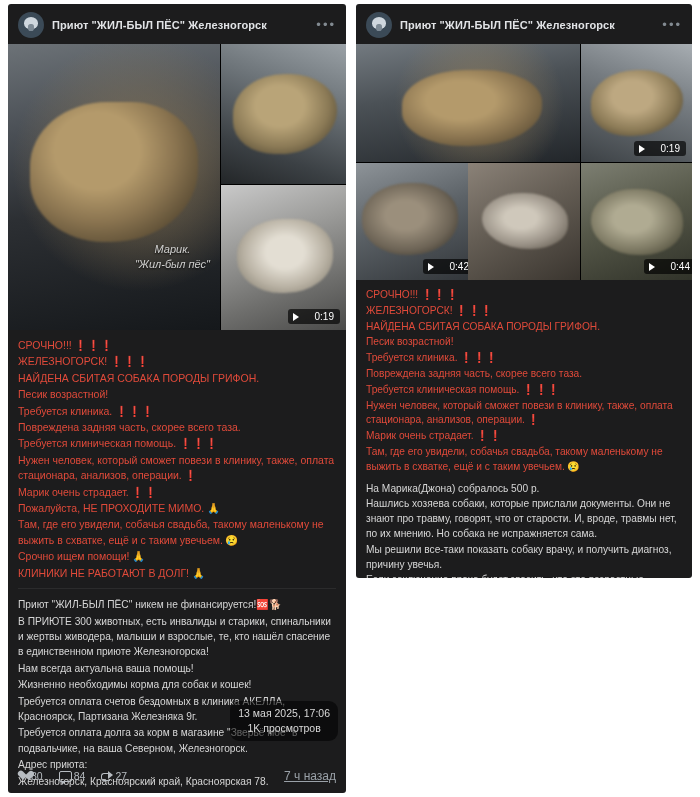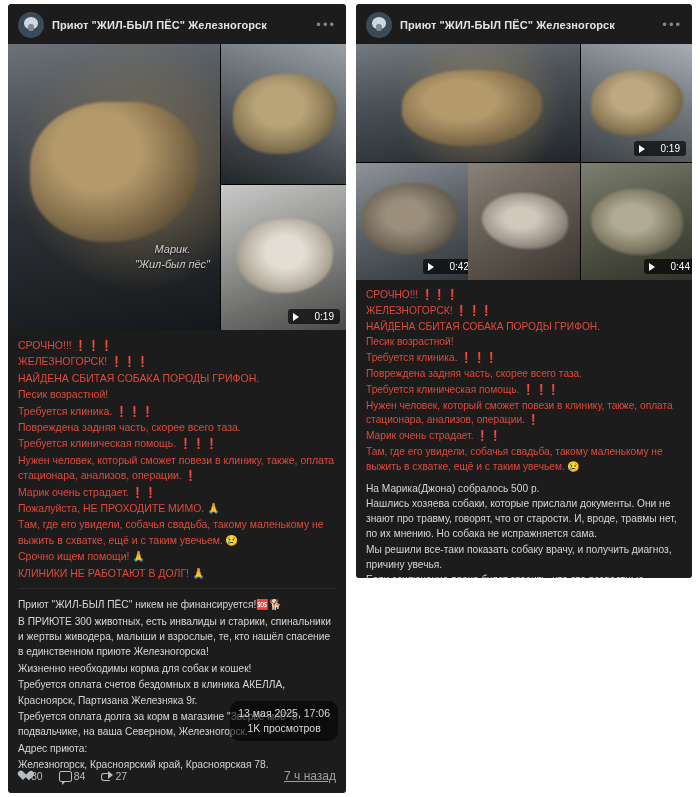--- a/index.html
+++ b/index.html
@@ -130,20 +130,21 @@
       <p class="red">Марик очень страдает. ❗❗</p>
       <p class="red">Пожалуйста, НЕ ПРОХОДИТЕ МИМО. 🙏</p>
       <p class="red">Там, где его увидели, собачья свадьба, такому маленькому не выжить в схватке, ещё и с таким увечьем. 😢</p>
       <p class="red">Срочно ищем помощи! 🙏</p>
       <p class="red">КЛИНИКИ НЕ РАБОТАЮТ В ДОЛГ! 🙏</p>
 
       <div class="sep"></div>
 
       <p class="small">Приют "ЖИЛ-БЫЛ ПЁС" никем не финансируется!🆘🐕</p>
       <p class="small">В ПРИЮТЕ 300 животных, есть инвалиды и старики, спинальники и жертвы живодера, малыши и взрослые, те, кто нашёл спасение в единственном приюте Железногорска!</p>
+      <p class="small">Нам всегда актуальна ваша помощь!</p>
       <p class="small">Жизненно необходимы корма для собак и кошек!</p>
       <p class="small">Требуется оплата счетов бездомных в клиника АКЕЛЛА, Красноярск, Партизана Железняка 9г.</p>
       <p class="small">Требуется оплата долга за корм в магазине "Зверьё моё" в подвальчике, на ваша Северном, Железногорск.</p>
       <p class="small">Адрес приюта:</p>
       <p class="small">Железногорск, Красноярский край, Красноярская 78.</p>
 
     </div>
 
     <div class="viewsbox">
       <div>13 мая 2025, 17:06</div>

